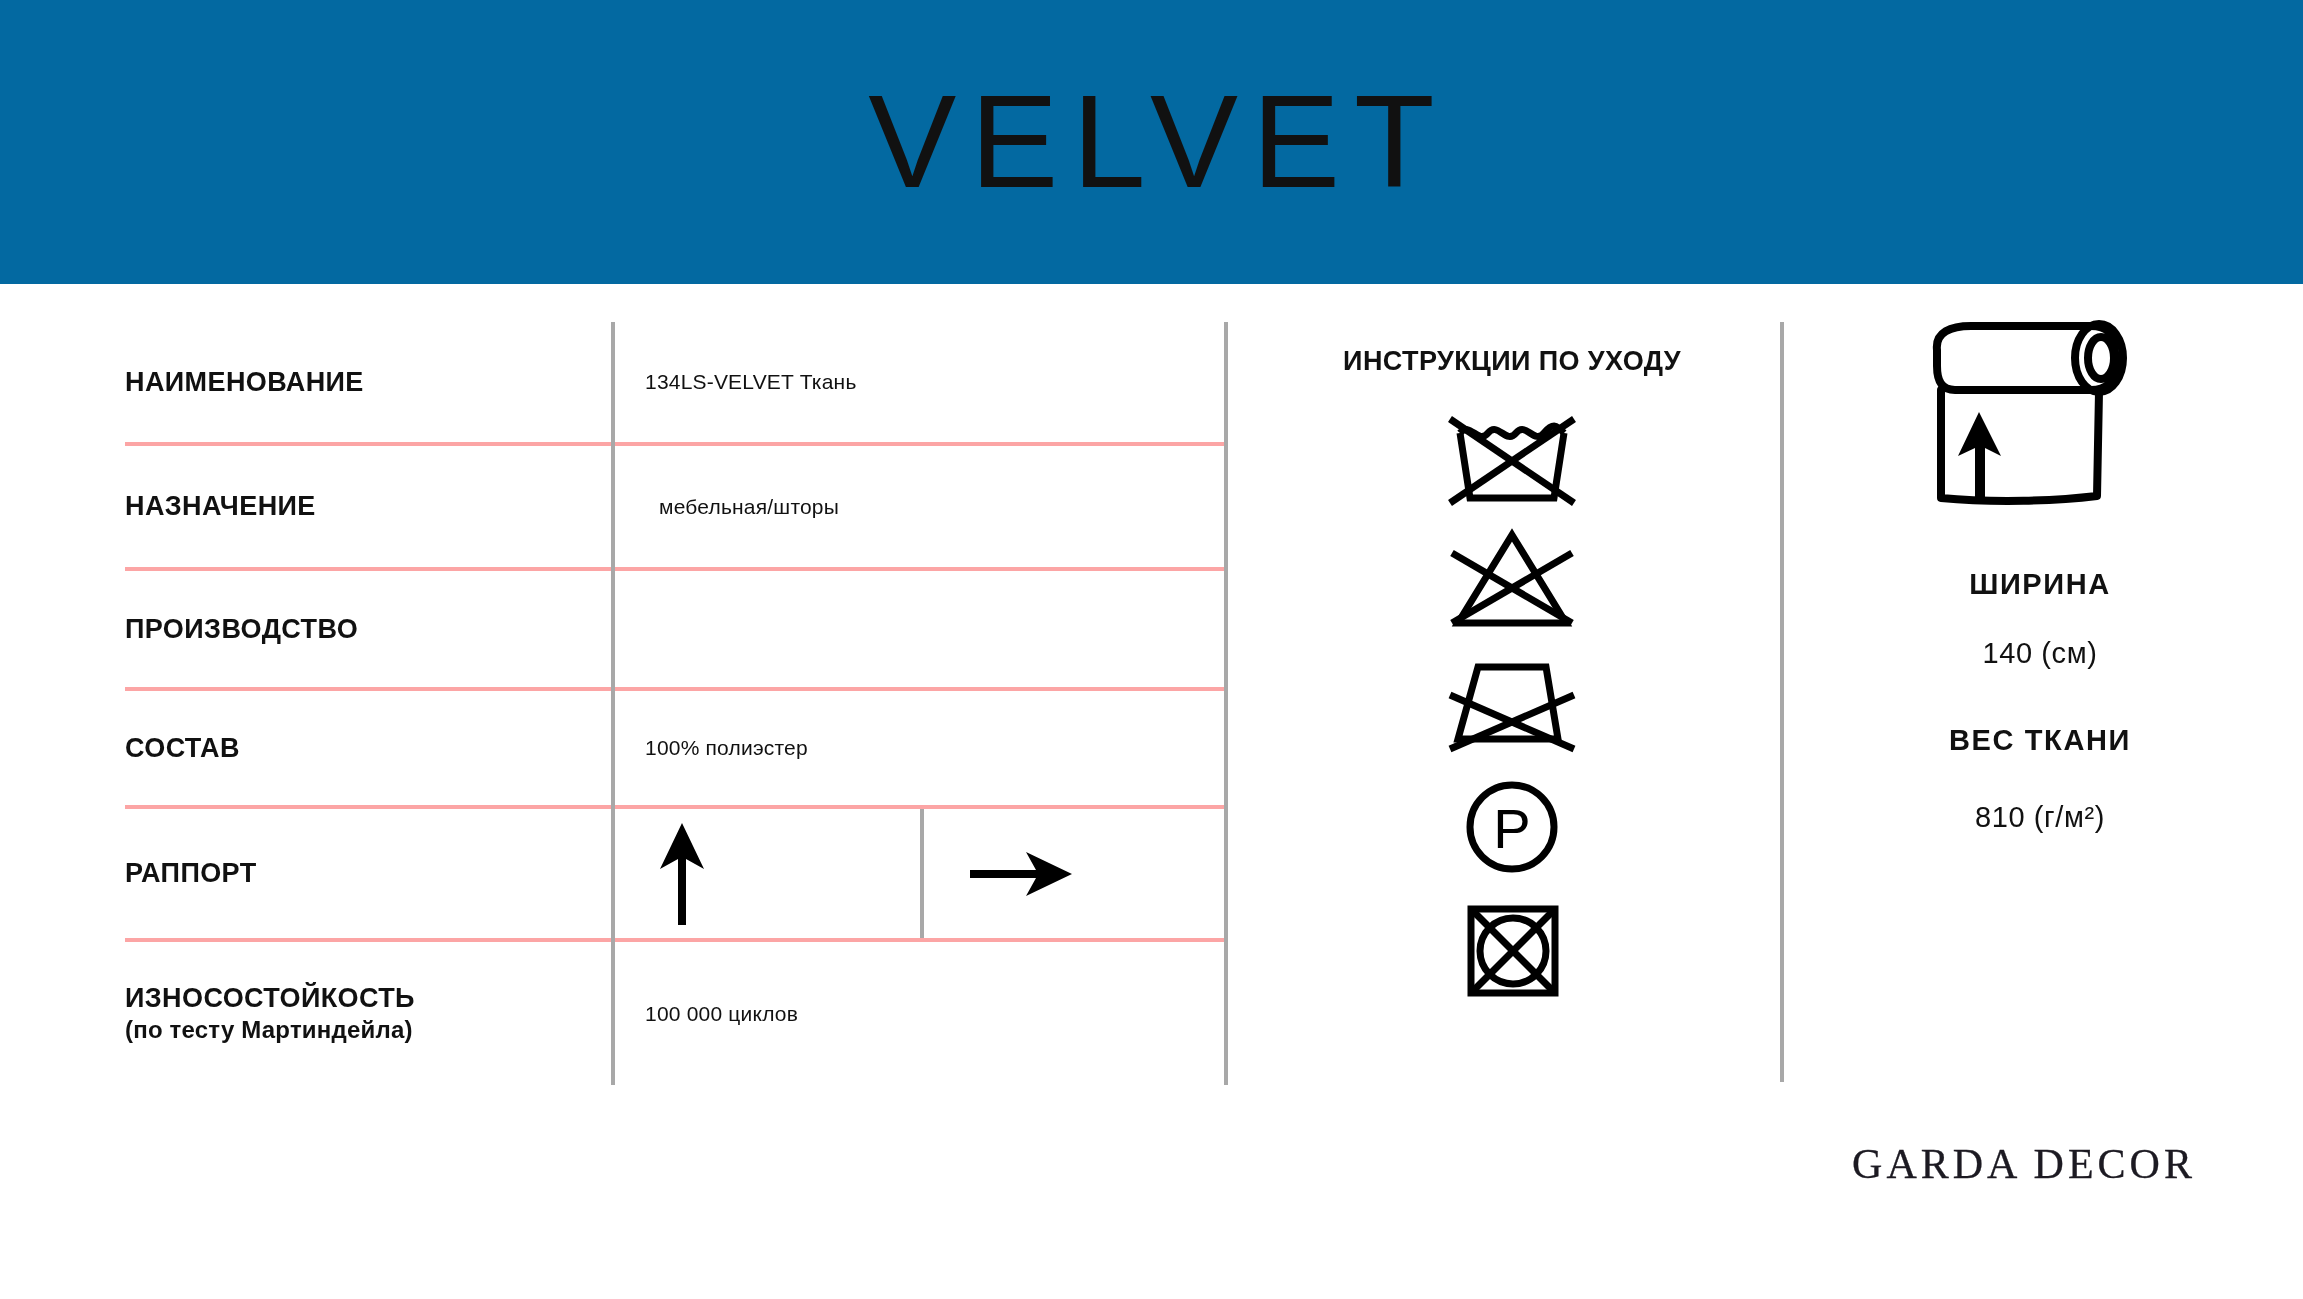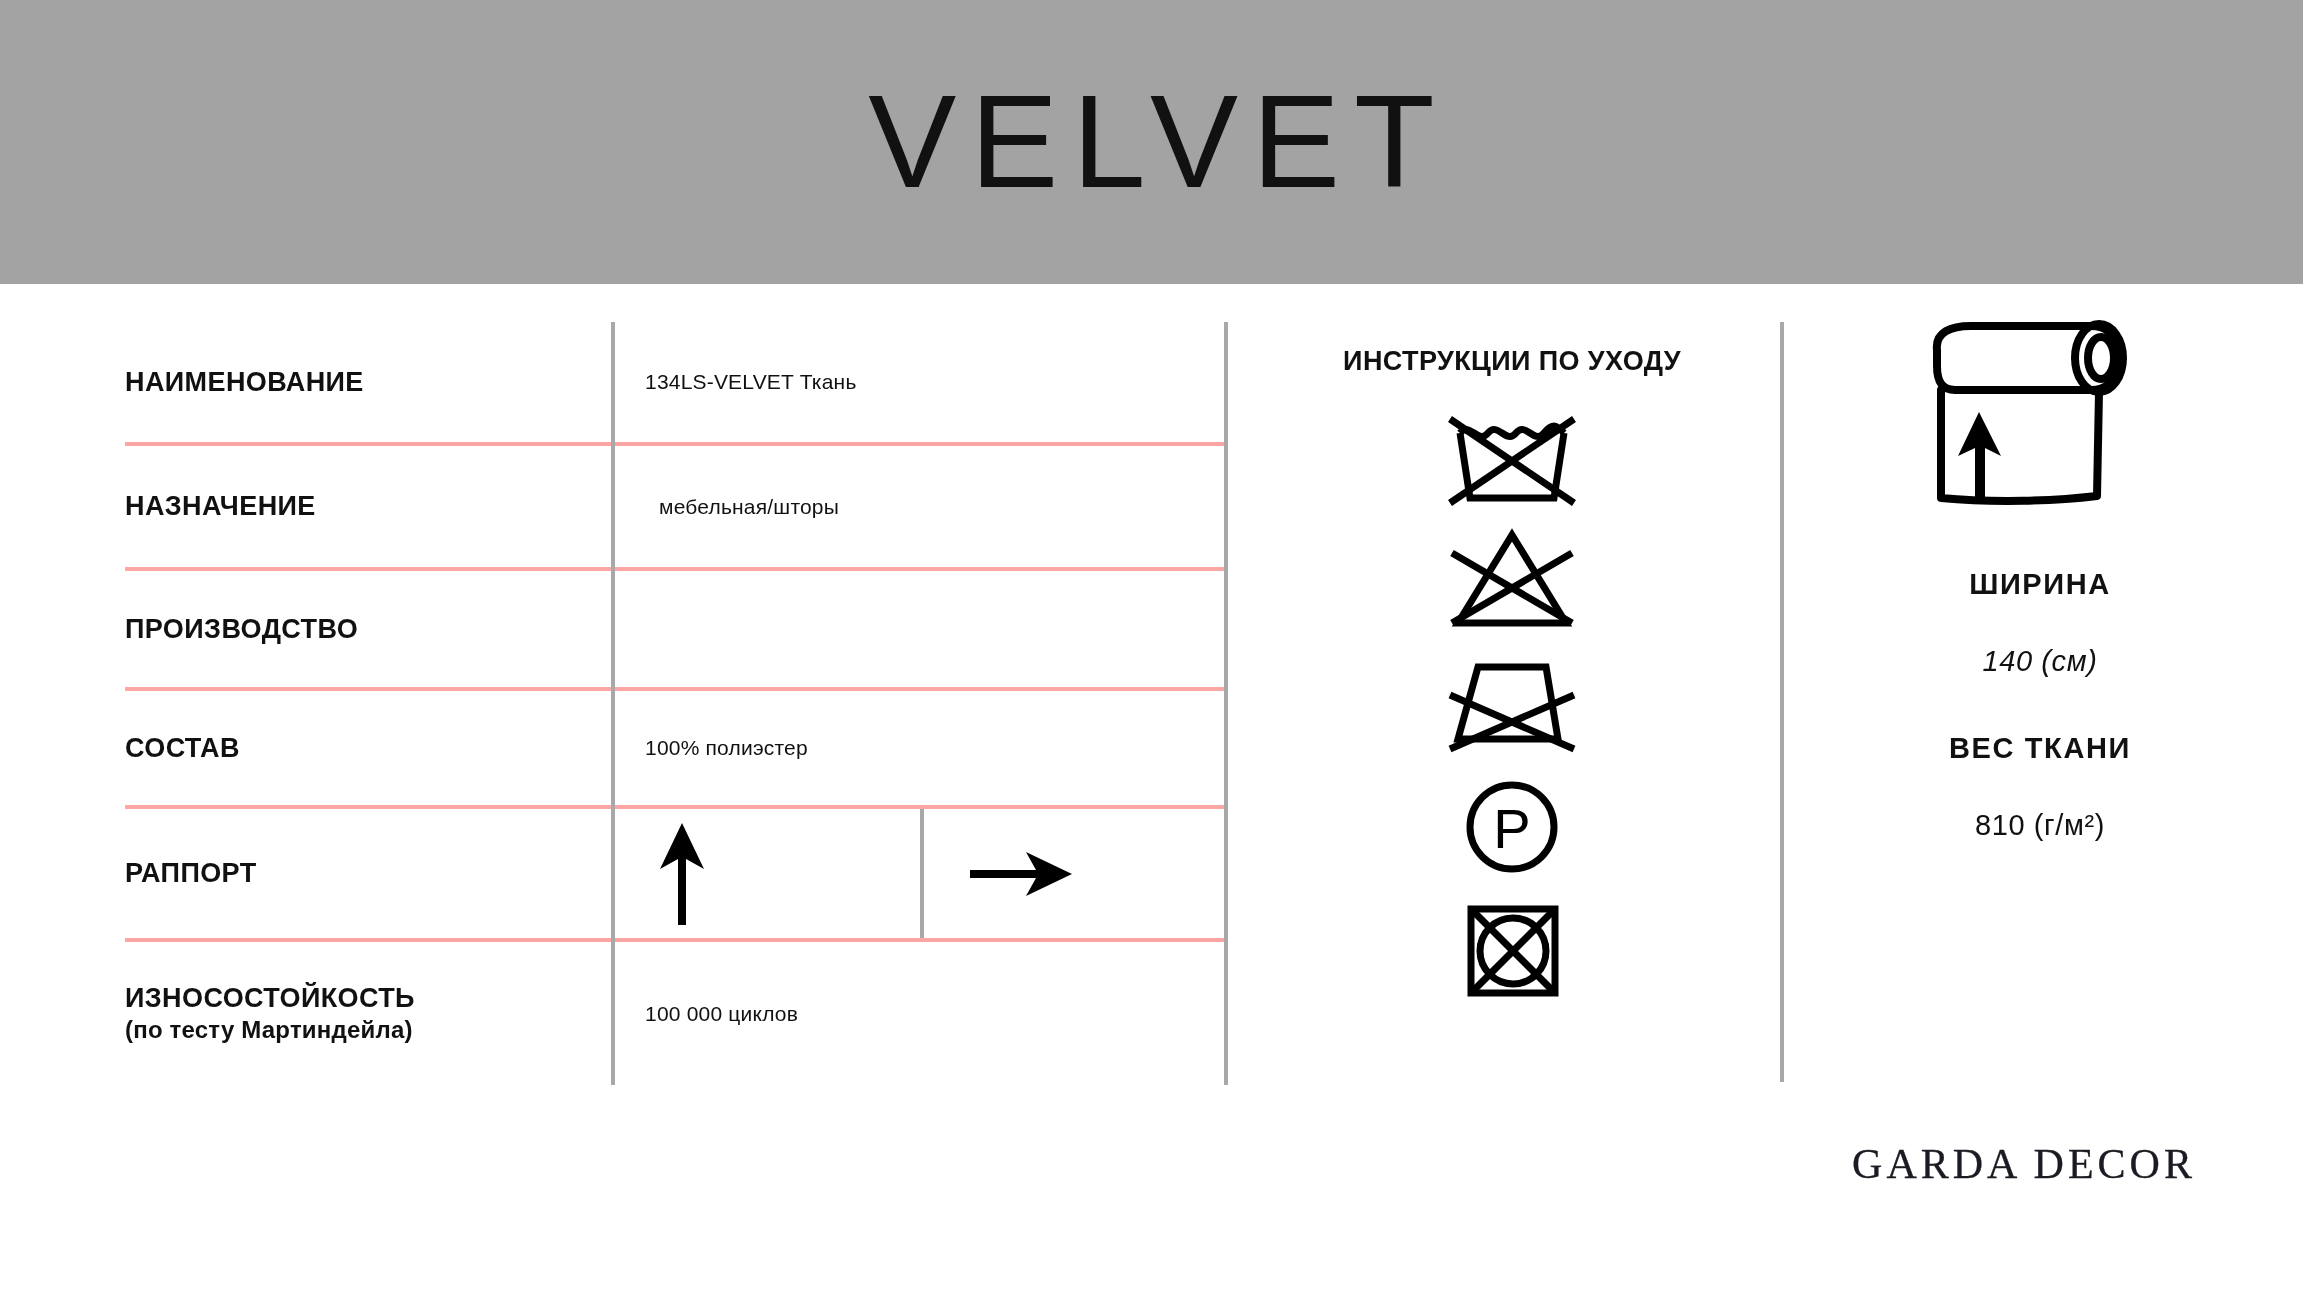--- a/index.html
+++ b/index.html
@@ -9,21 +9,21 @@
     font-family: "Liberation Sans", sans-serif;
     position: relative;
     overflow: hidden;
   }
 
   
   #header-band {
     position: absolute;
     left: 0; top: 0;
     width: 2303px; height: 284px;
-    background: #a3a3a3;
+    background: #0369a1;
     display: flex;
     align-items: center;
     justify-content: center;
   }
   #page-title {
     font-size: 132px;
     font-weight: 300;
     letter-spacing: 14px;
     color: #111111;
     line-height: 1;
@@ -175,21 +175,21 @@
     text-align: center;
   }
   .dim-value {
     font-size: 29px;
     font-weight: 400;
     letter-spacing: 0.6px;
     color: #111111;
     text-align: center;
   }
   #width-label  { margin-top: 26px; }
-  #width-value  { margin-top: 16px; font-style: italic; }
+  #width-value  { margin-top: 8px; }
   #weight-label { margin-top: 26px; }
   #weight-value { margin-top: 16px; }
 
   
   #brand-logo {
     position: absolute;
     left: 1834px;
     top: 1140px;
     width: 380px;
     text-align: center;

